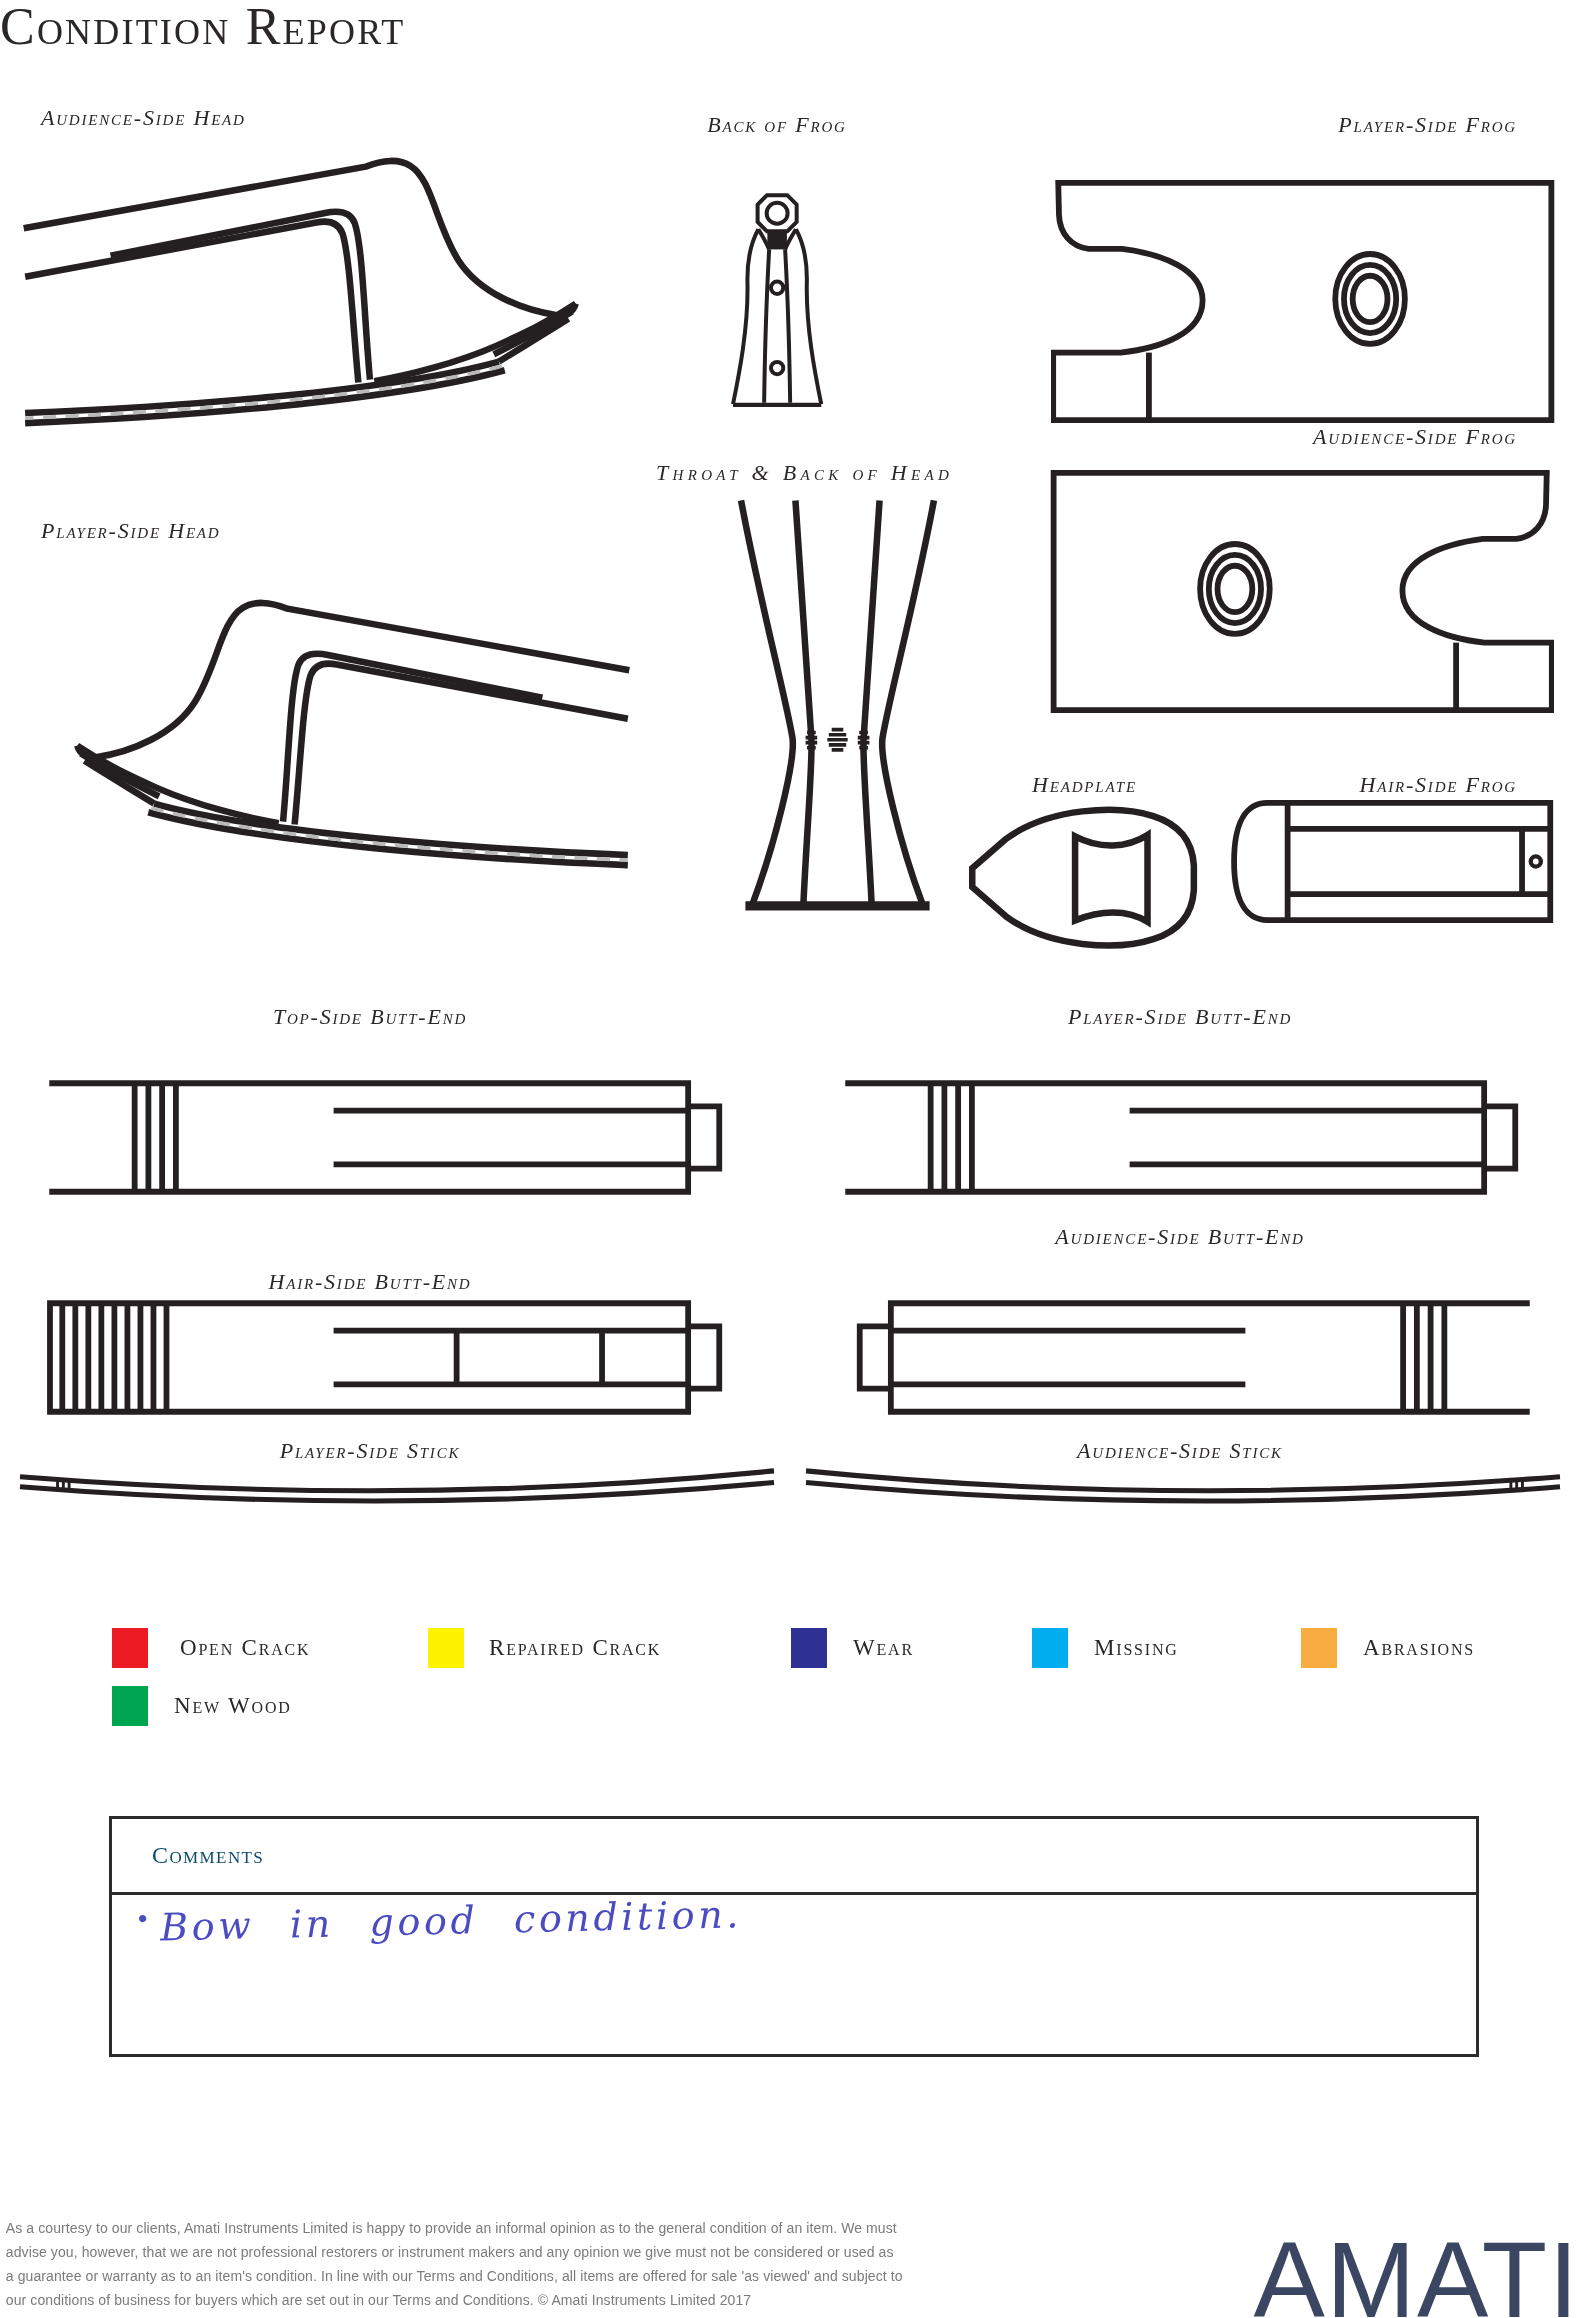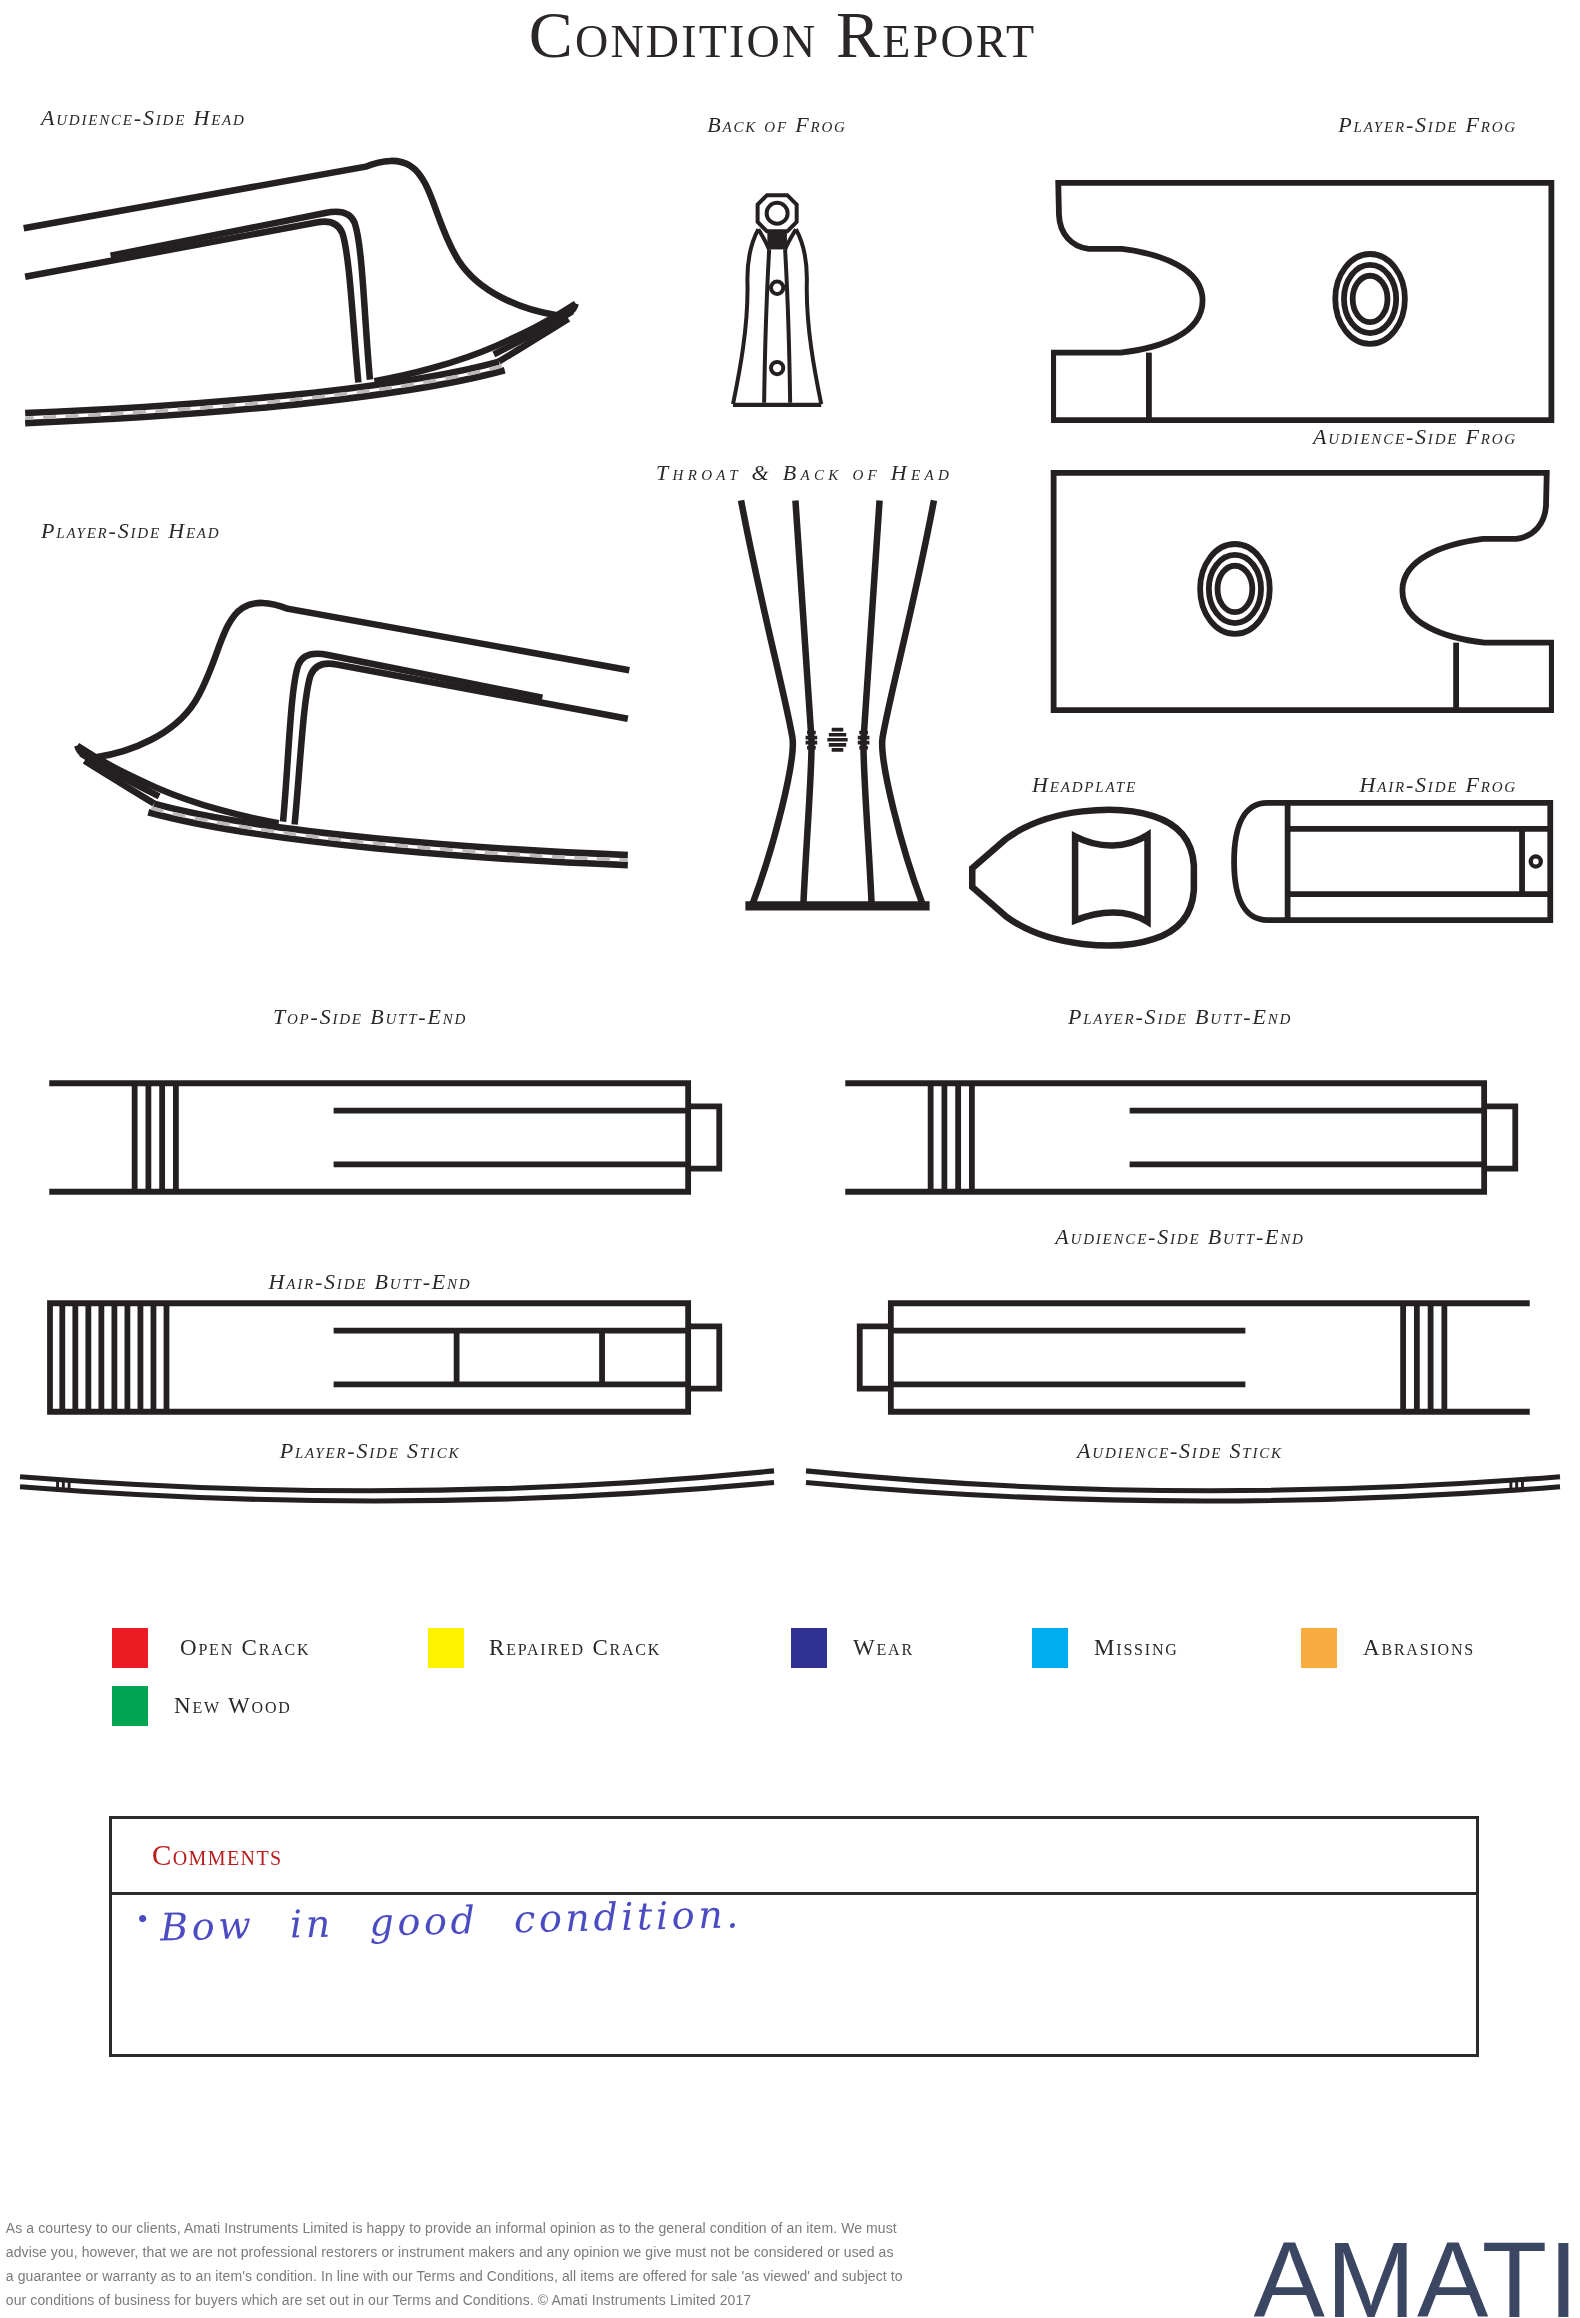--- a/index.html
+++ b/index.html
@@ -2,22 +2,22 @@
 <html style="font-size:11.6px"><head>
 <meta charset="utf-8">
 <style>
   html,body{margin:0;padding:0;}
   body{
     width:1581px;height:2319px;position:relative;background:#ffffff;
     font-family:"Liberation Serif", serif;color:#272223;overflow:hidden;
   }
   .abs{position:absolute;}
   .title{
-    left:0;right:16px;top:0;text-align:center;
-    font-size:66px;font-variant:small-caps;letter-spacing:2.2px;color:#2b2627;
+    left:0;right:16px;top:0;text-align:left;
+    font-size:52px;font-variant:small-caps;letter-spacing:2.2px;color:#2b2627;
     font-weight:500;line-height:1.05;
   }
   .lbl{
     position:absolute;font-size:22px;font-variant:small-caps;letter-spacing:1.8px;
     color:#2b2627;white-space:nowrap;line-height:1.1;font-style:italic;
   }
   .lbl.center{text-align:center;}
   .lbl.right{text-align:right;}
   .lbl.wide{letter-spacing:4.3px;}
   .diagram{position:absolute;}
@@ -29,21 +29,21 @@
   }
   .comments-box{
     position:absolute;left:109px;top:1816px;width:1370px;height:241px;
     border:3.6px solid #2b2b2b;box-sizing:border-box;background:#fff;
   }
   .comments-header{
     height:76px;border-bottom:3.6px solid #2b2b2b;box-sizing:border-box;
     padding-left:40px;display:flex;align-items:center;
   }
   .comments-heading{
-    font-size:29px;font-variant:small-caps;letter-spacing:1.4px;color:#b91c1c;
+    font-size:24px;font-variant:small-caps;letter-spacing:1.4px;color:#0c4a6e;
   }
   .handwritten{
     position:absolute;left:23px;top:86px;
     font-family:"DejaVu Serif", serif;font-style:italic;
     font-size:38px;letter-spacing:3.6px;word-spacing:20px;
     transform:rotate(-1.3deg);transform-origin:left top;white-space:nowrap;
   }
   .handwritten .bullet{font-size:25px;vertical-align:13px;margin-right:10px;letter-spacing:0;}
   .footer-text{
     position:absolute;left:5.8px;top:2216px;width:1189px;

